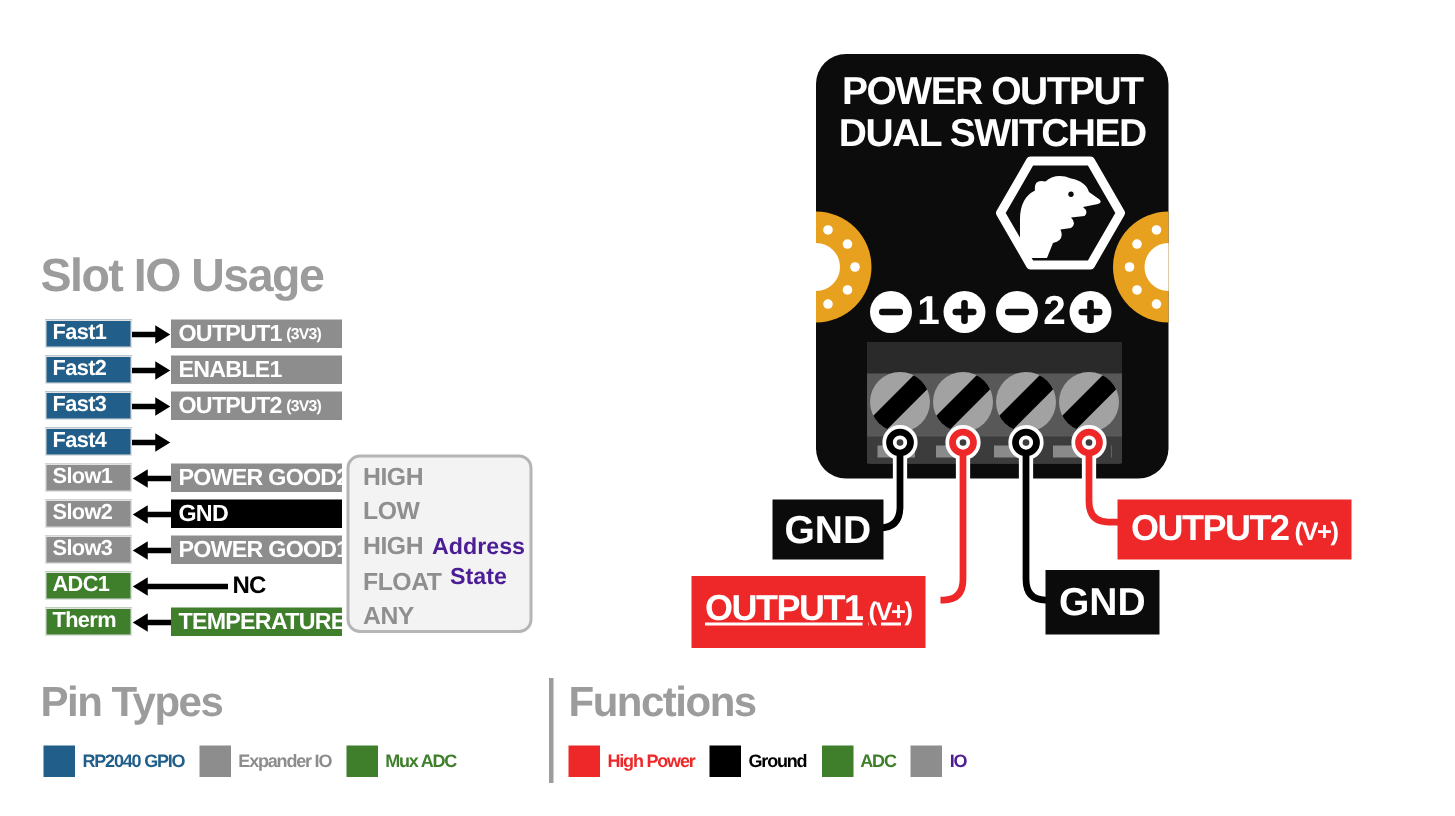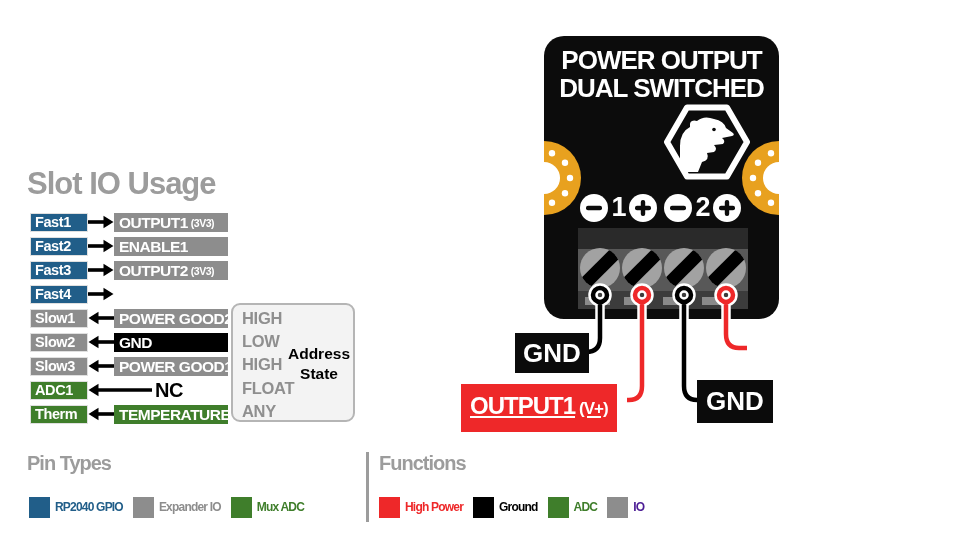--- a/index.html
+++ b/index.html
@@ -3,54 +3,54 @@
 <meta charset="utf-8">
 <style>
   html,body{margin:0;padding:0;background:#fff;}
   #canvas{position:relative;width:970px;height:544px;background:#fff;overflow:hidden;
           font-family:"Liberation Sans","DejaVu Sans",sans-serif;}
   .abs{position:absolute;}
 
   
   #slot-title{left:27px;top:166px;font-size:31px;font-weight:bold;color:#9c9c9c;letter-spacing:-1px;}
   #rows{left:30px;top:213px;}
-  .io-row{display:flex;align-items:flex-end;height:19px;margin-bottom:5px;}
+  .io-row{display:flex;align-items:flex-start;height:19px;margin-bottom:5px;}
   .pin-box{width:52px;height:17px;line-height:17px;padding-left:4px;color:#fff;
            font-size:14.5px;font-weight:bold;letter-spacing:-0.4px;
            border:1px solid #e0e0e0;}
   .pin-fast{background:#215e89;}
   .pin-slow{background:#8d8d8d;}
   .pin-adc{background:#3f7e2b;}
   .arrow-cell{display:flex;align-items:center;height:20px;}
   .fn-box{width:109px;height:19px;line-height:19px;padding-left:5px;color:#fff;
           font-size:15.5px;font-weight:bold;letter-spacing:-0.5px;white-space:nowrap;}
   .fn-io{background:#8d8d8d;}
   .fn-ground{background:#000;}
   .fn-adc{background:#3f7e2b;}
-  .fn-none{background:transparent;color:#000;width:auto;padding-left:3px;font-size:20px;}
+  .fn-none{background:transparent;color:#000;width:auto;padding-left:3px;font-size:16px;}
   .suffix{font-size:10.5px;font-weight:bold;margin-left:3px;position:relative;top:-1px;}
   .suffix:empty{display:none;}
 
   #addr-box{left:231px;top:303px;width:120px;height:115px;background:#f3f3f3;
             border:2px solid #b5b5b5;border-radius:9px;}
   #addr-values{position:absolute;left:9px;top:2px;margin:0;padding:0;list-style:none;}
   #addr-values li{height:23.2px;display:flex;align-items:center;
                   color:#8f8f8f;font-size:16.5px;font-weight:600;letter-spacing:-0.3px;}
-  #addr-label{position:absolute;right:2px;top:39px;width:64px;text-align:center;
-              color:#000000;font-size:15.5px;font-weight:600;line-height:20px;}
+  #addr-label{position:absolute;right:2px;top:50px;width:64px;text-align:center;
+              color:#4c1d95;font-size:15.5px;font-weight:600;line-height:20px;}
 
   #footer-labels{left:30px;top:421px;width:230px;height:18px;color:#000;
                  font-size:15px;font-weight:bold;}
   #footer-labels .fl{position:absolute;text-align:center;}
   #fl-pin{left:0;width:57px;}
   #fl-dir{left:57px;width:26px;}
   #fl-fn{left:83px;width:114px;}
 
   
-  .legend-title{font-size:20px;font-weight:bold;color:#9c9c9c;letter-spacing:-1px;}
+  .legend-title{font-size:28px;font-weight:bold;color:#9c9c9c;letter-spacing:-1px;}
   #pin-types-title{left:27px;top:452px;}
   #functions-title{left:379px;top:452px;}
   #legend-divider{left:366px;top:452px;width:3px;height:70px;background:#9c9c9c;}
   .legend-row{display:flex;align-items:center;gap:10px;height:22px;}
   #pin-types-legend{left:29px;top:496px;}
   #functions-legend{left:379px;top:496px;}
   .legend-item{display:flex;align-items:center;gap:5px;}
   .swatch{width:21px;height:21px;display:inline-block;}
   .legend-label{font-size:12px;font-weight:bold;letter-spacing:-0.8px;white-space:nowrap;}
 
@@ -355,13 +355,16 @@
 
   <div class="abs wire-label wl-ground" id="wlabel-0">
     <span>GND</span>
   </div>
   <div class="abs wire-label wl-power" id="wlabel-1">
     <span>OUTPUT1</span><span class="wl-suffix">(V+)</span>
   </div>
   <div class="abs wire-label wl-ground" id="wlabel-2">
     <span>GND</span>
   </div>
+  <div class="abs wire-label wl-power" id="wlabel-3">
+    <span>OUTPUT2</span><span class="wl-suffix">(V+)</span>
+  </div>
 </div>
 
 </body></html>

